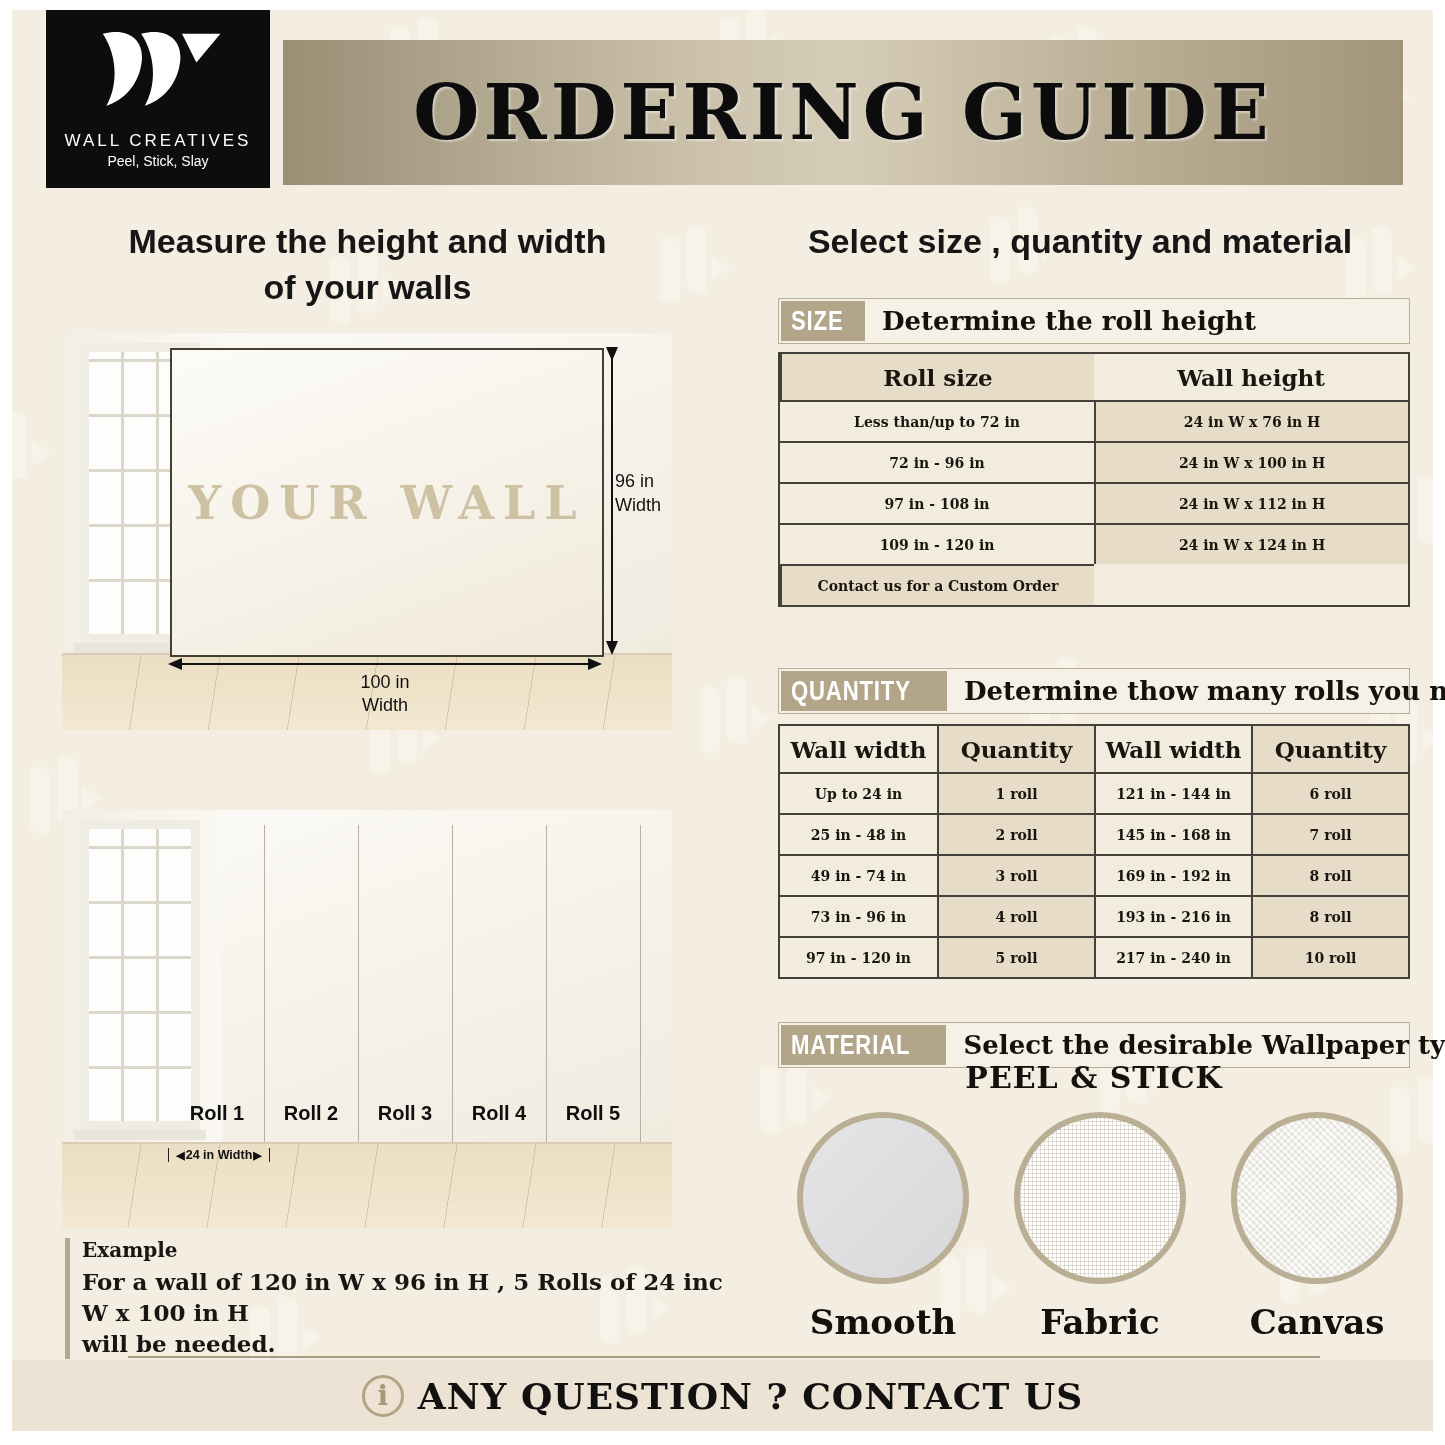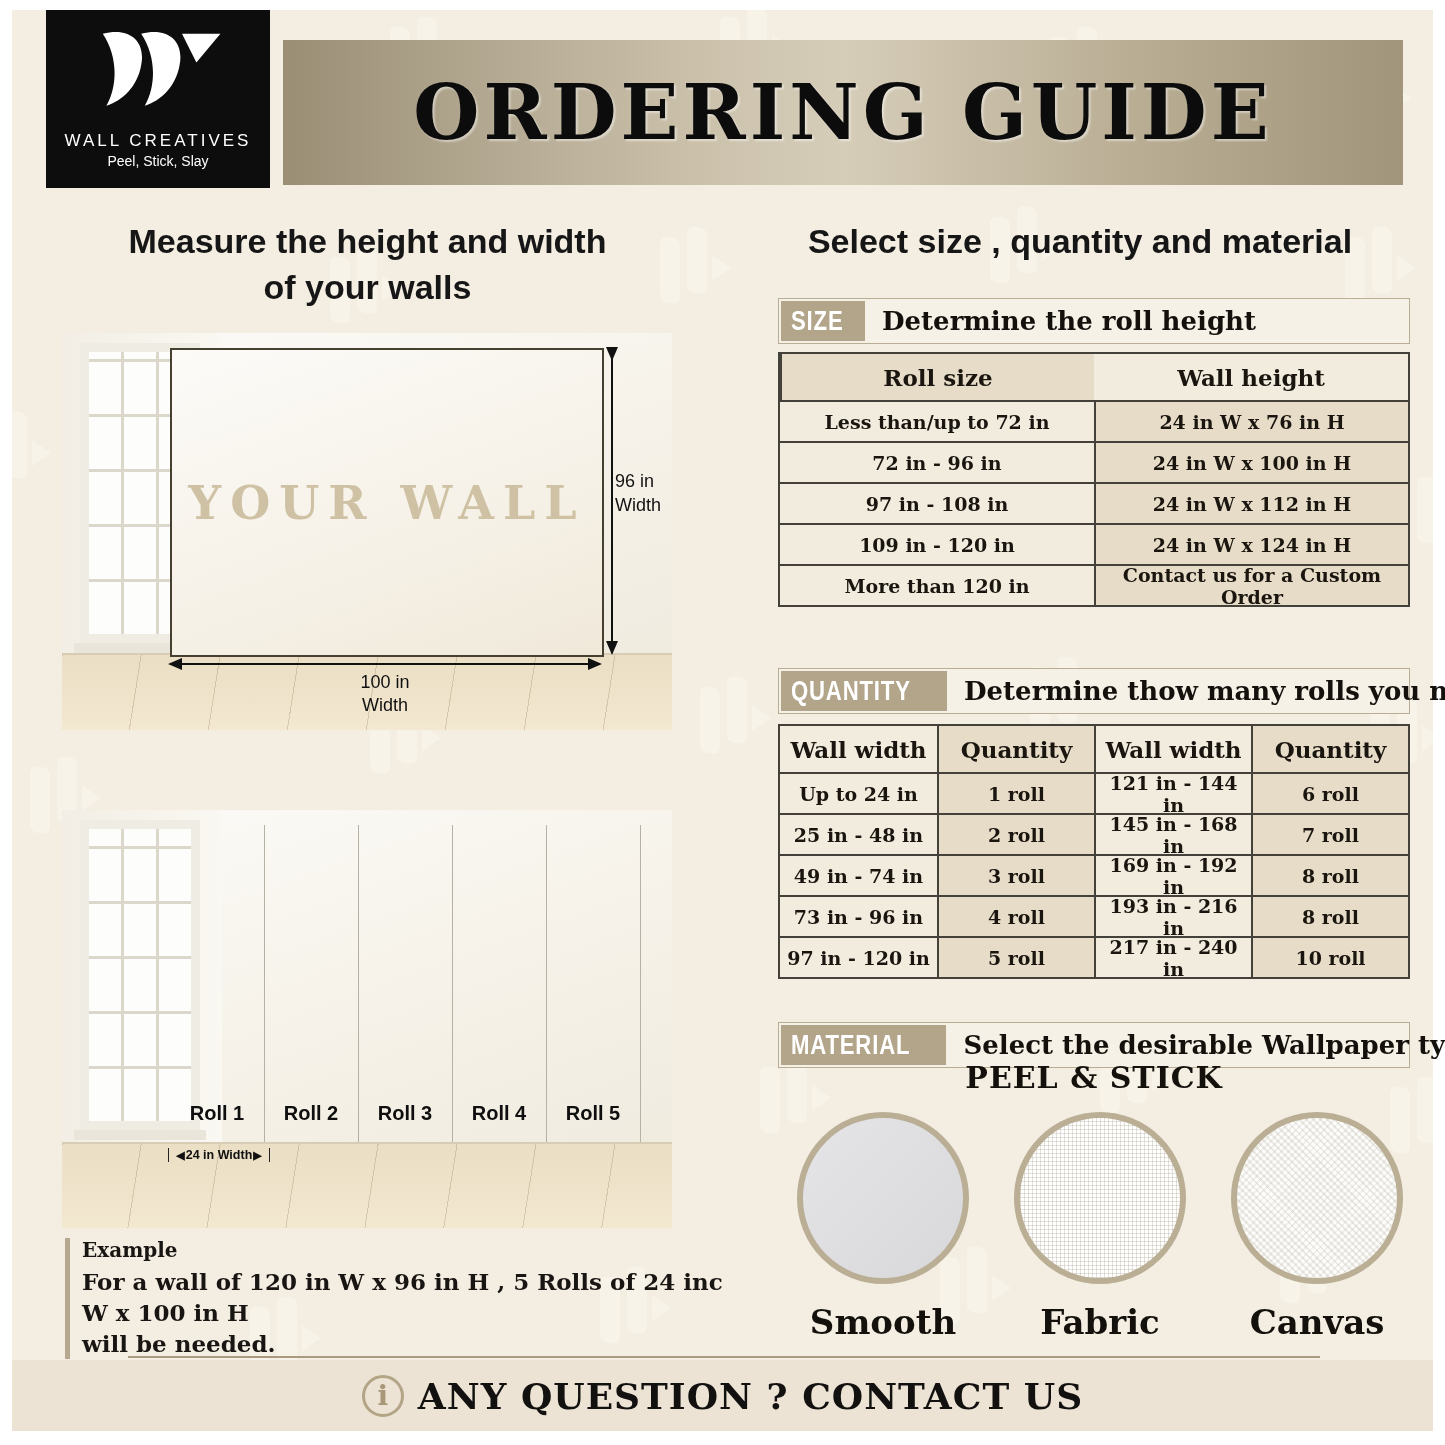--- a/index.html
+++ b/index.html
@@ -83,21 +83,21 @@
   
   .section-bar{position:absolute;left:778px;width:632px;height:46px;background:#f6f1e7;border:1px solid #b9ad94;box-sizing:border-box;display:flex;align-items:stretch;gap:9px;}
   .badge{background:#b2a58a;color:#fff;font-weight:bold;font-size:27px;display:flex;align-items:center;padding:0 10px;margin:2px 8px 2px 2px;}
   .badge span{display:inline-block;transform:scaleX(.82);transform-origin:left center;letter-spacing:1px;white-space:nowrap;}
   .bar-title{font-family:"DejaVu Serif",serif;font-weight:bold;font-size:26px;color:#14110d;display:flex;align-items:center;white-space:nowrap;}
   .size-bar{top:298px;} .qty-bar{top:668px;} .mat-bar{top:1022px;}
 
   .tbl{position:absolute;left:778px;width:632px;border:2px solid #44403a;box-sizing:border-box;display:grid;background:#f2ecdf;}
   #size-table{top:352px;}
   #qty-table{top:724px;}
-  .cell{display:flex;align-items:center;justify-content:center;font-family:"DejaVu Serif",serif;font-weight:bold;font-size:19px;color:#1a160f;text-align:center;padding:0 4px;}
+  .cell{display:flex;align-items:center;justify-content:center;font-family:"DejaVu Serif",serif;font-weight:bold;font-size:14px;color:#1a160f;text-align:center;padding:0 4px;}
   .cell.head{font-size:23px;}
   .cell.cream{background:#f2ecdf;} .cell.tan{background:#e7dcc8;}
   .cell.bt{border-top:2px solid #44403a;} .cell.bl{border-left:2px solid #44403a;}
 
   .peel-stick{position:absolute;left:778px;top:1060px;width:632px;text-align:center;font-family:"DejaVu Serif",serif;font-weight:bold;font-size:30px;letter-spacing:1px;color:#14110d;}
   .swatches{position:absolute;left:790px;top:1112px;width:620px;display:flex;justify-content:space-between;}
   .swatch{width:186px;text-align:center;}
   .circle{width:172px;height:172px;border-radius:50%;box-sizing:border-box;border:6px solid #baae95;margin:0 auto;}
   .circle.smooth{background:linear-gradient(135deg,#e5e5e8 0%,#d8d8db 100%);}
   .circle.fabric{background-color:#ffffff;
@@ -369,21 +369,20 @@
         <div class="cell tan head bl">Roll size</div>
         <div class="cell cream head">Wall height</div>
         <div class="cell cream bt">Less than/up to 72 in</div>
         <div class="cell tan bt bl">24 in W x 76 in H</div>
         <div class="cell cream bt">72 in - 96 in</div>
         <div class="cell tan bt bl">24 in W x 100 in H</div>
         <div class="cell cream bt">97 in - 108 in</div>
         <div class="cell tan bt bl">24 in W x 112  in H</div>
         <div class="cell cream bt">109 in - 120 in</div>
         <div class="cell tan bt bl">24 in W x 124 in H</div>
-        <div class="cell cream bt">More than 120 in</div>
         <div class="cell tan bt bl">Contact us for a Custom Order</div>
       </div>
 
     <div class="section-bar qty-bar">
       <div class="badge">
           <span>QUANTITY</span>
         </div>
       <div class="bar-title">Determine thow many rolls you need</div>
     </div>
     <div class="tbl" id="qty-table" style="grid-template-columns: repeat(4, 1fr); grid-template-rows: 46px repeat(5, 41px);">

